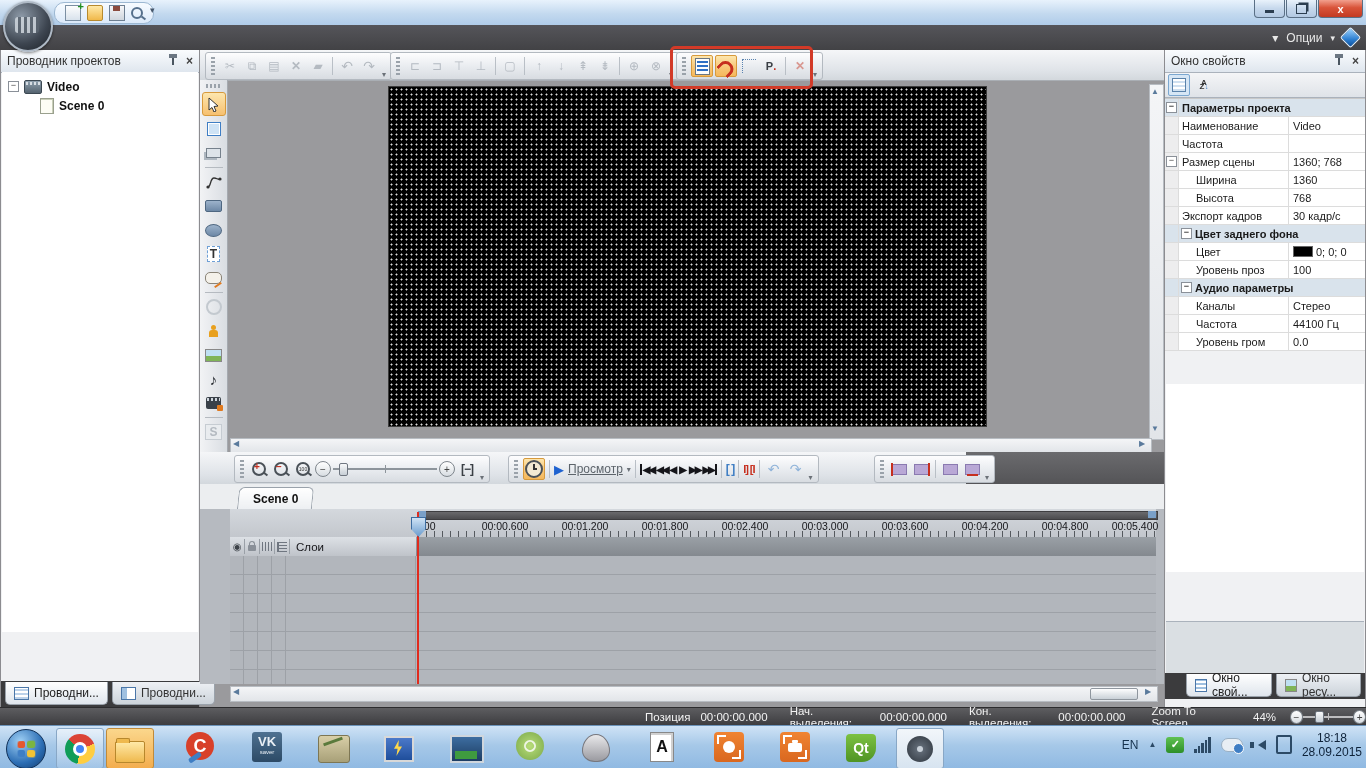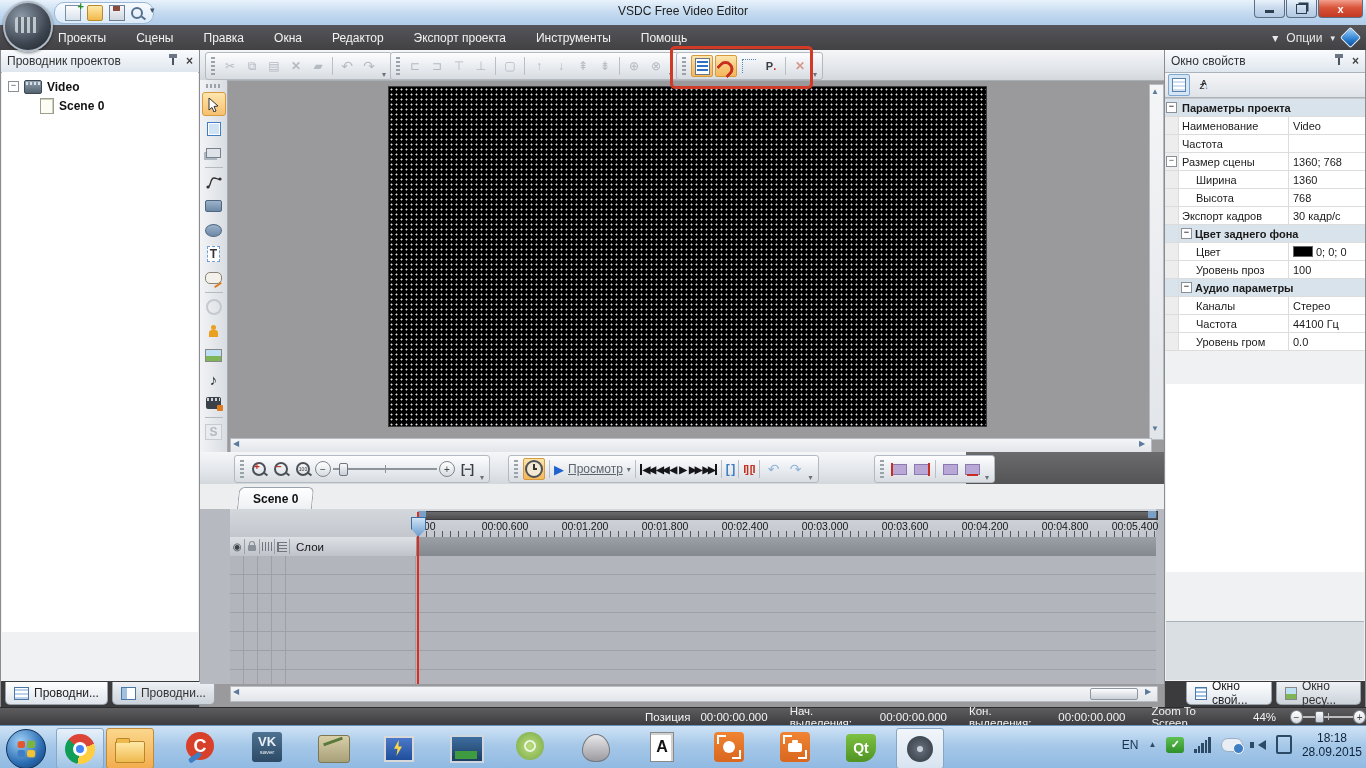--- a/index.html
+++ b/index.html
@@ -244,50 +244,39 @@
   .clockblk{text-align:center;color:#0e2239;font-size:12px;line-height:14px;}
   
   .redbox{left:670px;top:46px;width:137px;height:37px;border:3px solid #d23a28;border-radius:5px;z-index:40;}
 </style>
 </head>
 <body>
 
 <div id="app">
 
   <div class="abs titlebar"></div>
-  <div class="abs apptitle">VSDC Free Video Editor</div>
   <div class="abs qat">
     <span class="qicon q-doc"></span>
     <span class="qicon q-folder"></span>
     <span class="qicon q-save"></span>
     <span class="qicon q-find"></span>
   </div>
   <span class="abs caret" style="left:150px;top:5px;font-size:9px;color:#44556a;"></span>
   <div class="abs winbtns">
     <div class="wbtn">
         <span class="mindash"></span>
       </div>
     <div class="wbtn">
         <span class="maxbox"></span>
       </div>
     <div class="wbtn close">x</div>
   </div>
   <div class="abs orb"></div>
 
   <div class="abs menubar"></div>
-  <div class="abs menus">
-    <span class="menuitem">Проекты</span>
-    <span class="menuitem">Сцены</span>
-    <span class="menuitem">Правка</span>
-    <span class="menuitem">Окна</span>
-    <span class="menuitem">Редактор</span>
-    <span class="menuitem">Экспорт проекта</span>
-    <span class="menuitem">Инструменты</span>
-    <span class="menuitem">Помощь</span>
-  </div>
   <div class="abs menuright">
     <span class="caret"></span>
     <span>Опции</span>
     <span class="caret" style="font-size:9px;"></span>
     <span class="diamond"></span>
   </div>
 
   <div class="abs tstrip" style="left:200px;top:50px;width:966px;height:30px;"></div>
   <div class="abs tbgroup" style="left:205px;top:52px;">
     <span class="grip"></span>
@@ -655,21 +644,21 @@
       </div>
       <div class="prow">
         <span class="gut"></span>
         <span class="plabel ind2">Уровень гром</span>
         <span class="pvalue">0.0</span>
       </div>
     </div>
 
     <div style="position:absolute;left:1px;right:1px;top:334px;bottom:135px;background:#fff;"></div>
     <div style="position:absolute;left:1px;right:1px;bottom:27px;height:58px;background:#dadfe3;border-top:1px solid #aab2bc;"></div>
-    <div class="dockstrip" style="position:absolute;left:0;right:0;bottom:0;padding-left:21px;">
+    <div class="dockstrip" style="position:absolute;left:0;right:0;bottom:8px;padding-left:21px;">
       <div class="dtab">
         <span class="tableico"></span>
         <span>Окно свой...</span>
       </div>
       <div class="dtab inactive">
         <span class="picico"></span>
         <span>Окно ресу...</span>
       </div>
     </div>
   </div>

